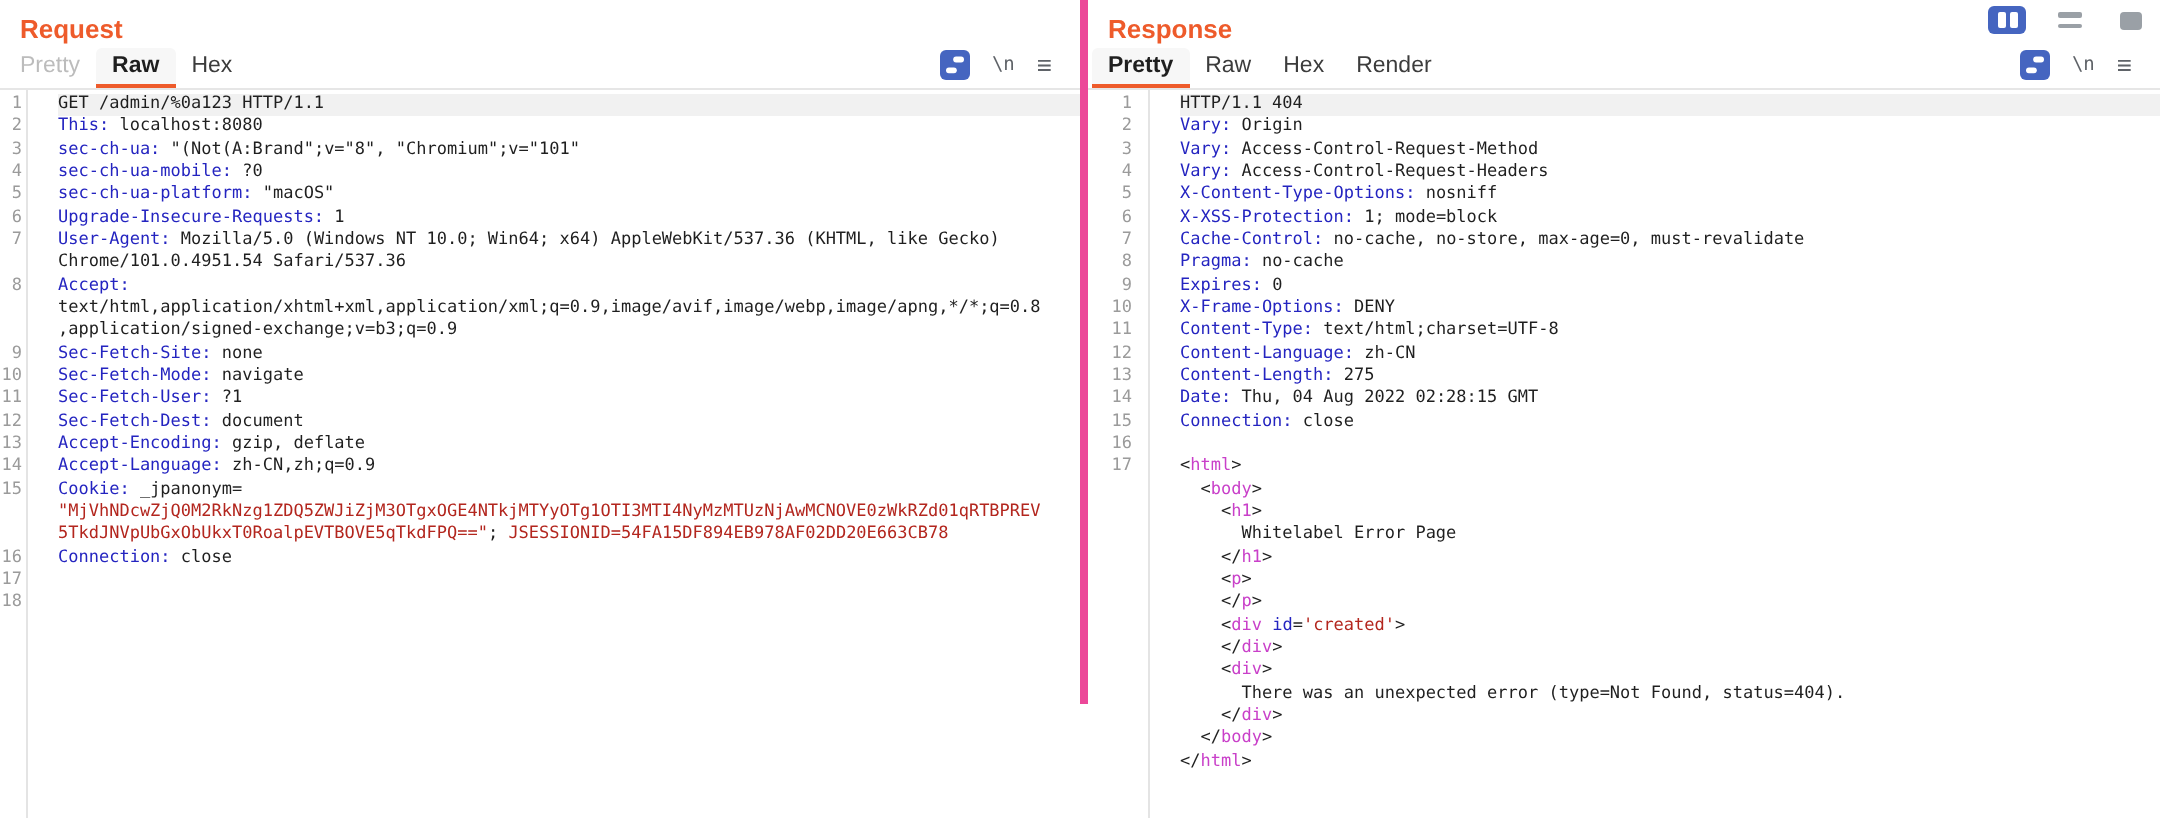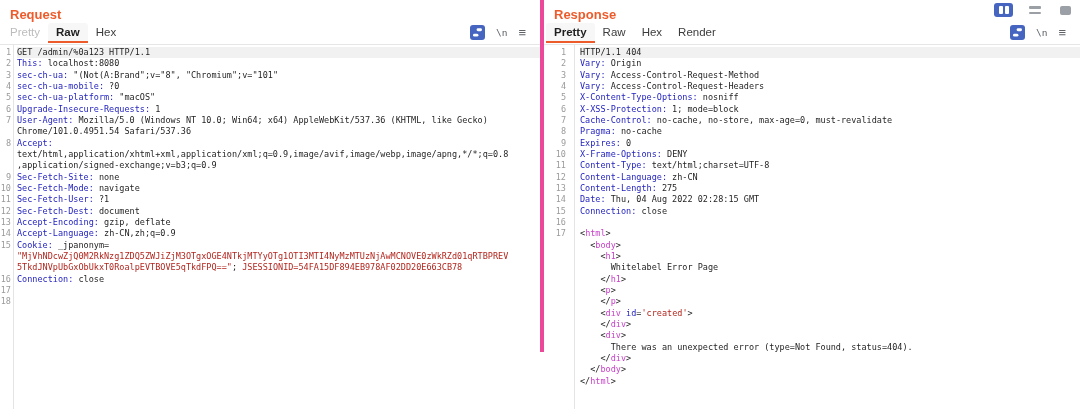--- a/index.html
+++ b/index.html
@@ -7,41 +7,41 @@
     --bluebtn:#4565c0;
   }
   *{box-sizing:border-box}
   html,body{margin:0;padding:0}
   body{width:1080px;height:410px;background:#fff;overflow:hidden;position:relative;
        font-family:"Liberation Sans",sans-serif;}
   .panel{position:absolute;top:0;height:352px;width:540px;background:#fff}
   #req{left:0}
   #res{left:540px;border-left:4px solid #ec4899}
   .ptitle{padding:7px 0 1px 10px;font-size:13px;font-weight:bold;color:var(--accent)}
-  .tabbar{position:relative;display:flex;align-items:flex-start;border-bottom:1px solid #e6e6e6;
+  .tabbar{position:relative;display:flex;align-items:center;border-bottom:1px solid #e6e6e6;
           height:22px;padding-left:2px}
   .tab{font-size:11.5px;color:#3c3c3c;padding:3px 8px 5px;cursor:default;white-space:nowrap}
   .tab.selected{font-weight:bold;color:#1f1f1f;background:#f7f7f7;border-bottom:2px solid var(--accent);padding-bottom:3px;border-radius:3px 3px 0 0}
   .tab.disabled{color:#bcbcbc}
   .tools{position:absolute;right:14px;bottom:4px;display:flex;align-items:center;gap:11px}
   .ppbtn{width:15px;height:15px;border-radius:3px;background:var(--bluebtn);
          display:inline-flex;align-items:center;justify-content:center}
   .tool-txt{font-size:9.5px;color:#5f6368;font-family:"DejaVu Sans Mono","Liberation Mono",monospace}
   .tool-menu{font-size:13px;color:#5f6368;line-height:10px}
   .codewrap{position:relative;font-family:"DejaVu Sans Mono","Liberation Mono",monospace;
             font-size:8.5px;line-height:11.33px;height:364px;overflow:hidden;padding-top:2px}
   .vline{position:absolute;top:0;bottom:0;width:1px;background:#e4e4e4}
   #req .vline{left:13px}
   #res .vline{left:30px}
   .row{display:flex;min-height:11.33px;white-space:pre}
   .ln{color:#9b9b9b;flex:none;text-align:right}
   #req .ln{width:11px;direction:rtl;overflow:hidden}
   #res .ln{width:26px;padding-right:4px}
-  #req .code{margin-left:6px}
-  #res .code{margin-left:10px}
+  #req .code{margin-left:18px}
+  #res .code{margin-left:20px}
   .code{flex:1;min-width:0;overflow:hidden;color:#1f1f1f}
   .row.hl .code{background:#f1f1f1}
   .sg-k{color:var(--hname)} .sg-v{color:#1f1f1f} .sg-s{color:var(--str)}
   .sg-t{color:var(--tag)} .sg-a{color:var(--attr)}
   .layoutbtns{position:absolute;top:3px;right:5px;display:flex;gap:12px;align-items:center;z-index:5}
   .lb{display:inline-flex;align-items:center;justify-content:center;gap:2px;width:19px;height:14px;border-radius:3px}
   .lb.sel{background:var(--bluebtn)}
   .lb-columns i{width:4px;height:8px;background:#fff;border-radius:1px;display:block}
   .lb-rows{flex-direction:column;gap:3px}
   .lb-rows i{width:12px;height:2.5px;background:#9aa0a6;border-radius:1px;display:block}

